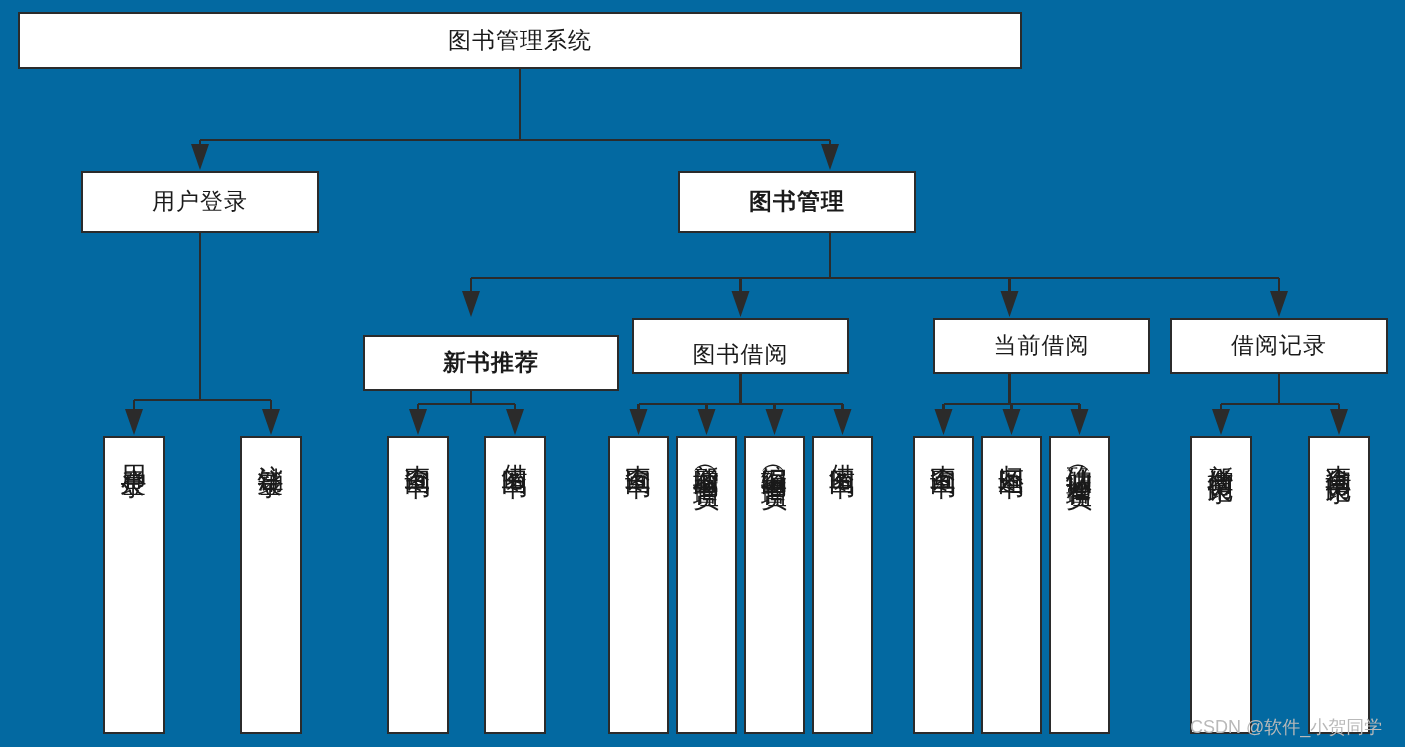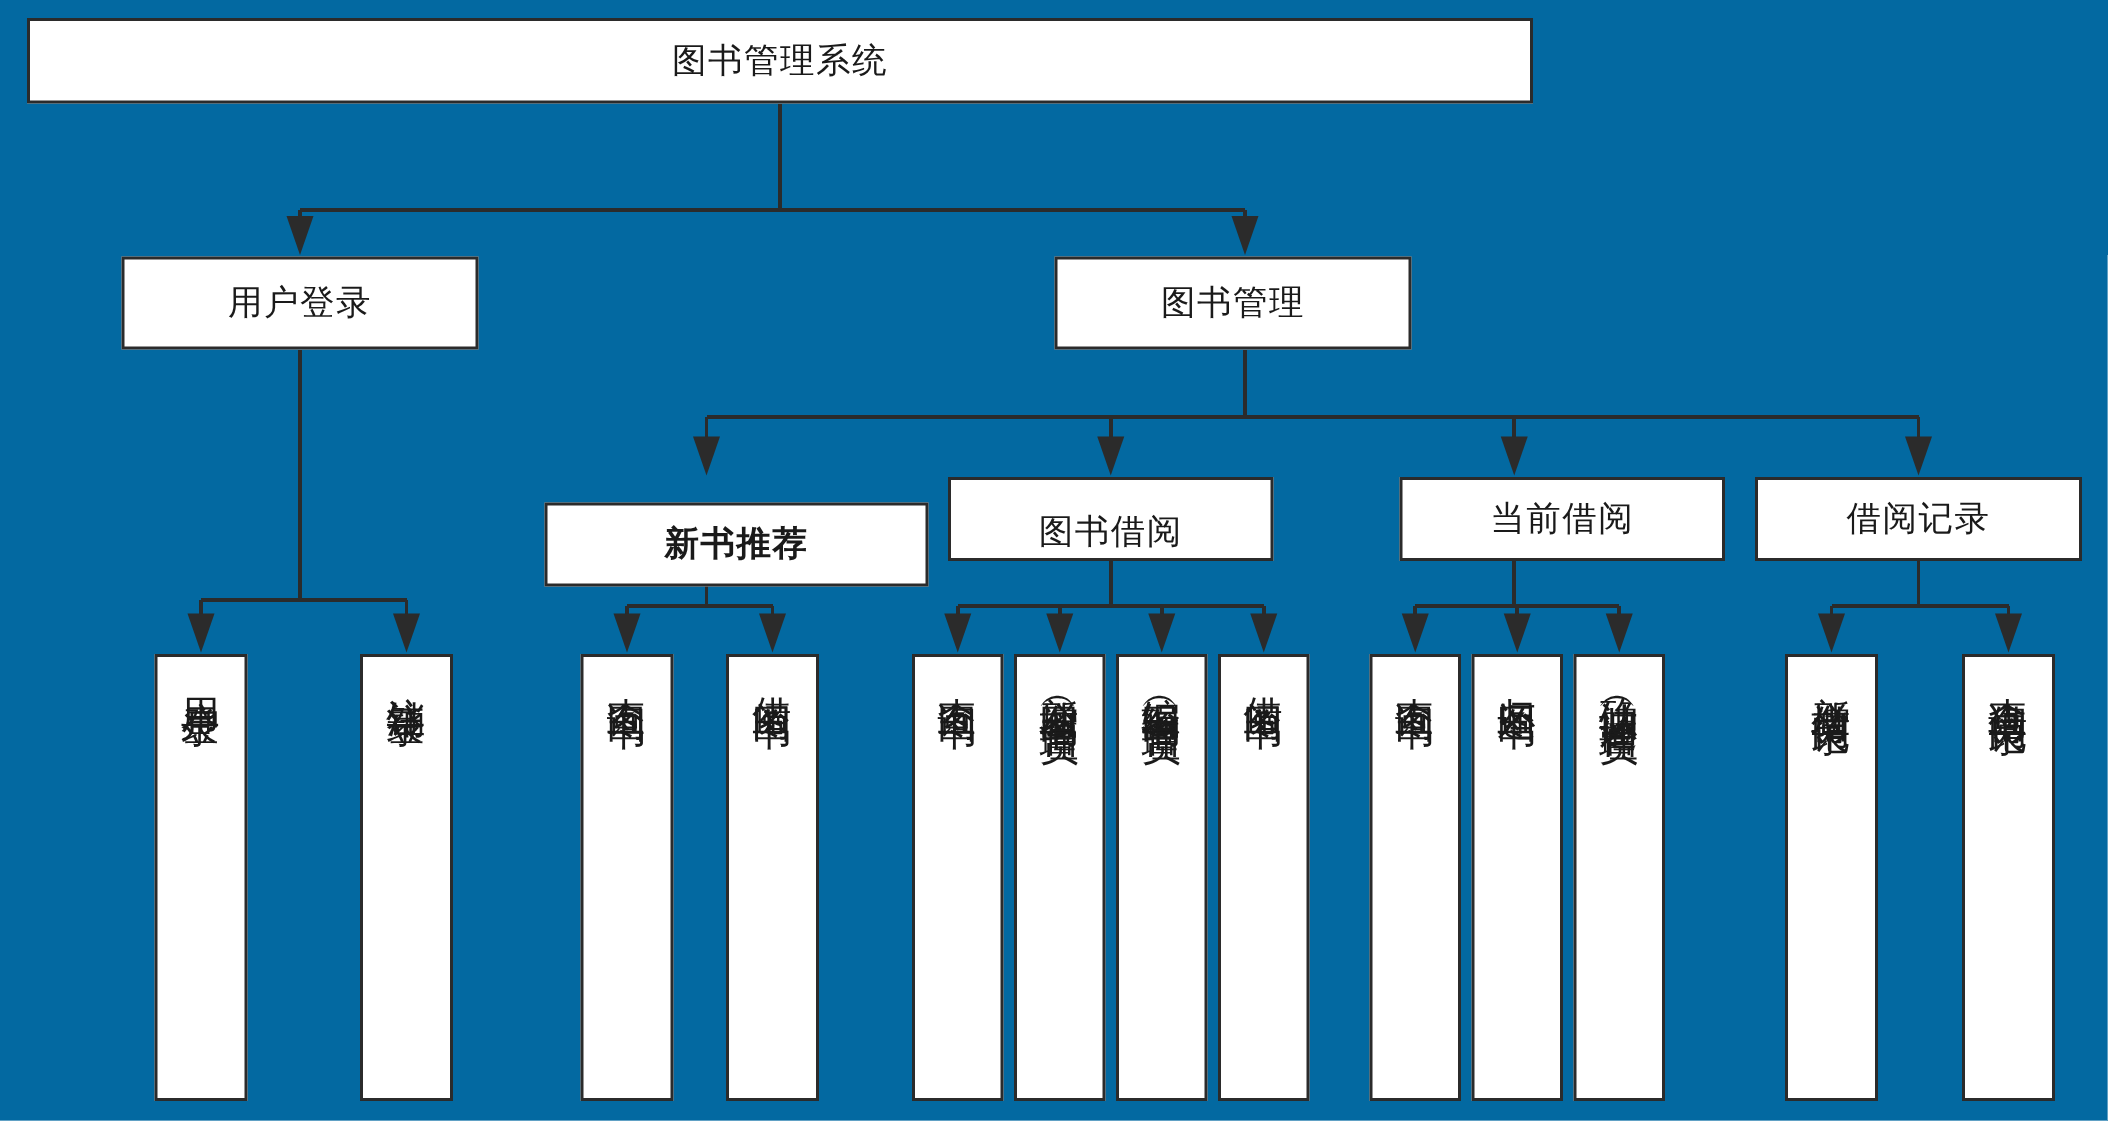--- a/index.html
+++ b/index.html
@@ -133,21 +133,21 @@
       <line x1="1339" y1="404" x2="1339" y2="411" stroke="#2b2b2b" stroke-width="2.5" shape-rendering="crispEdges"></line>
       <path d="M1330,409 L1348,409 L1339,435 Z" fill="#2b2b2b"></path>
     </svg>
   <div id="node-layer">
       <div class="node-box node-horizontal node-root" style="left: 18px; top: 12px; width: 1004px; height: 57px; border-color: rgb(43, 43, 43); background: rgb(255, 255, 255);">
         <span class="node-label" style="color: rgb(26, 26, 26);">图书管理系统</span>
       </div>
       <div class="node-box node-horizontal" style="left: 81px; top: 171px; width: 238px; height: 62px; border-color: rgb(43, 43, 43); background: rgb(255, 255, 255);">
         <span class="node-label" style="color: rgb(26, 26, 26);">用户登录</span>
       </div>
-      <div class="node-box node-horizontal" style="left: 703px; top: 171px; width: 238px; height: 62px; border-color: rgb(43, 43, 43); background: rgb(255, 255, 255);">
+      <div class="node-box node-horizontal" style="left: 678px; top: 171px; width: 238px; height: 62px; border-color: rgb(43, 43, 43); background: rgb(255, 255, 255); font-weight: bold;">
         <span class="node-label" style="color: rgb(26, 26, 26);">图书管理</span>
       </div>
       <div class="node-box node-horizontal" style="left: 363px; top: 335px; width: 256px; height: 56px; border-color: rgb(43, 43, 43); background: rgb(255, 255, 255); font-weight: bold;">
         <span class="node-label" style="color: rgb(26, 26, 26);">新书推荐</span>
       </div>
       <div class="node-box node-horizontal" style="left: 632px; top: 318px; width: 217px; height: 56px; border-color: rgb(43, 43, 43); background: rgb(255, 255, 255);">
         <span class="node-label" style="color: rgb(26, 26, 26); margin-top: 17px;">图书借阅</span>
       </div>
       <div class="node-box node-horizontal" style="left: 933px; top: 318px; width: 217px; height: 56px; border-color: rgb(43, 43, 43); background: rgb(255, 255, 255);">
         <span class="node-label" style="color: rgb(26, 26, 26);">当前借阅</span>
@@ -188,13 +188,14 @@
       <div class="node-box node-vertical" style="left: 1049px; top: 436px; width: 61px; height: 298px; border-color: rgb(43, 43, 43); background: rgb(255, 255, 255);">
         <span class="node-label" style="color: rgb(26, 26, 26);">确认归还（管理员）</span>
       </div>
       <div class="node-box node-vertical" style="left: 1190px; top: 436px; width: 62px; height: 298px; border-color: rgb(43, 43, 43); background: rgb(255, 255, 255);">
         <span class="node-label" style="color: rgb(26, 26, 26);">新增借阅记录</span>
       </div>
       <div class="node-box node-vertical" style="left: 1308px; top: 436px; width: 62px; height: 298px; border-color: rgb(43, 43, 43); background: rgb(255, 255, 255);">
         <span class="node-label" style="color: rgb(26, 26, 26);">查询借阅记录</span>
       </div>
     </div>
+  <div class="watermark" style="left: 1190px; top: 715px; color: rgb(185, 185, 185);">CSDN @软件_小贺同学</div>
 </div>
 
 </body></html>

